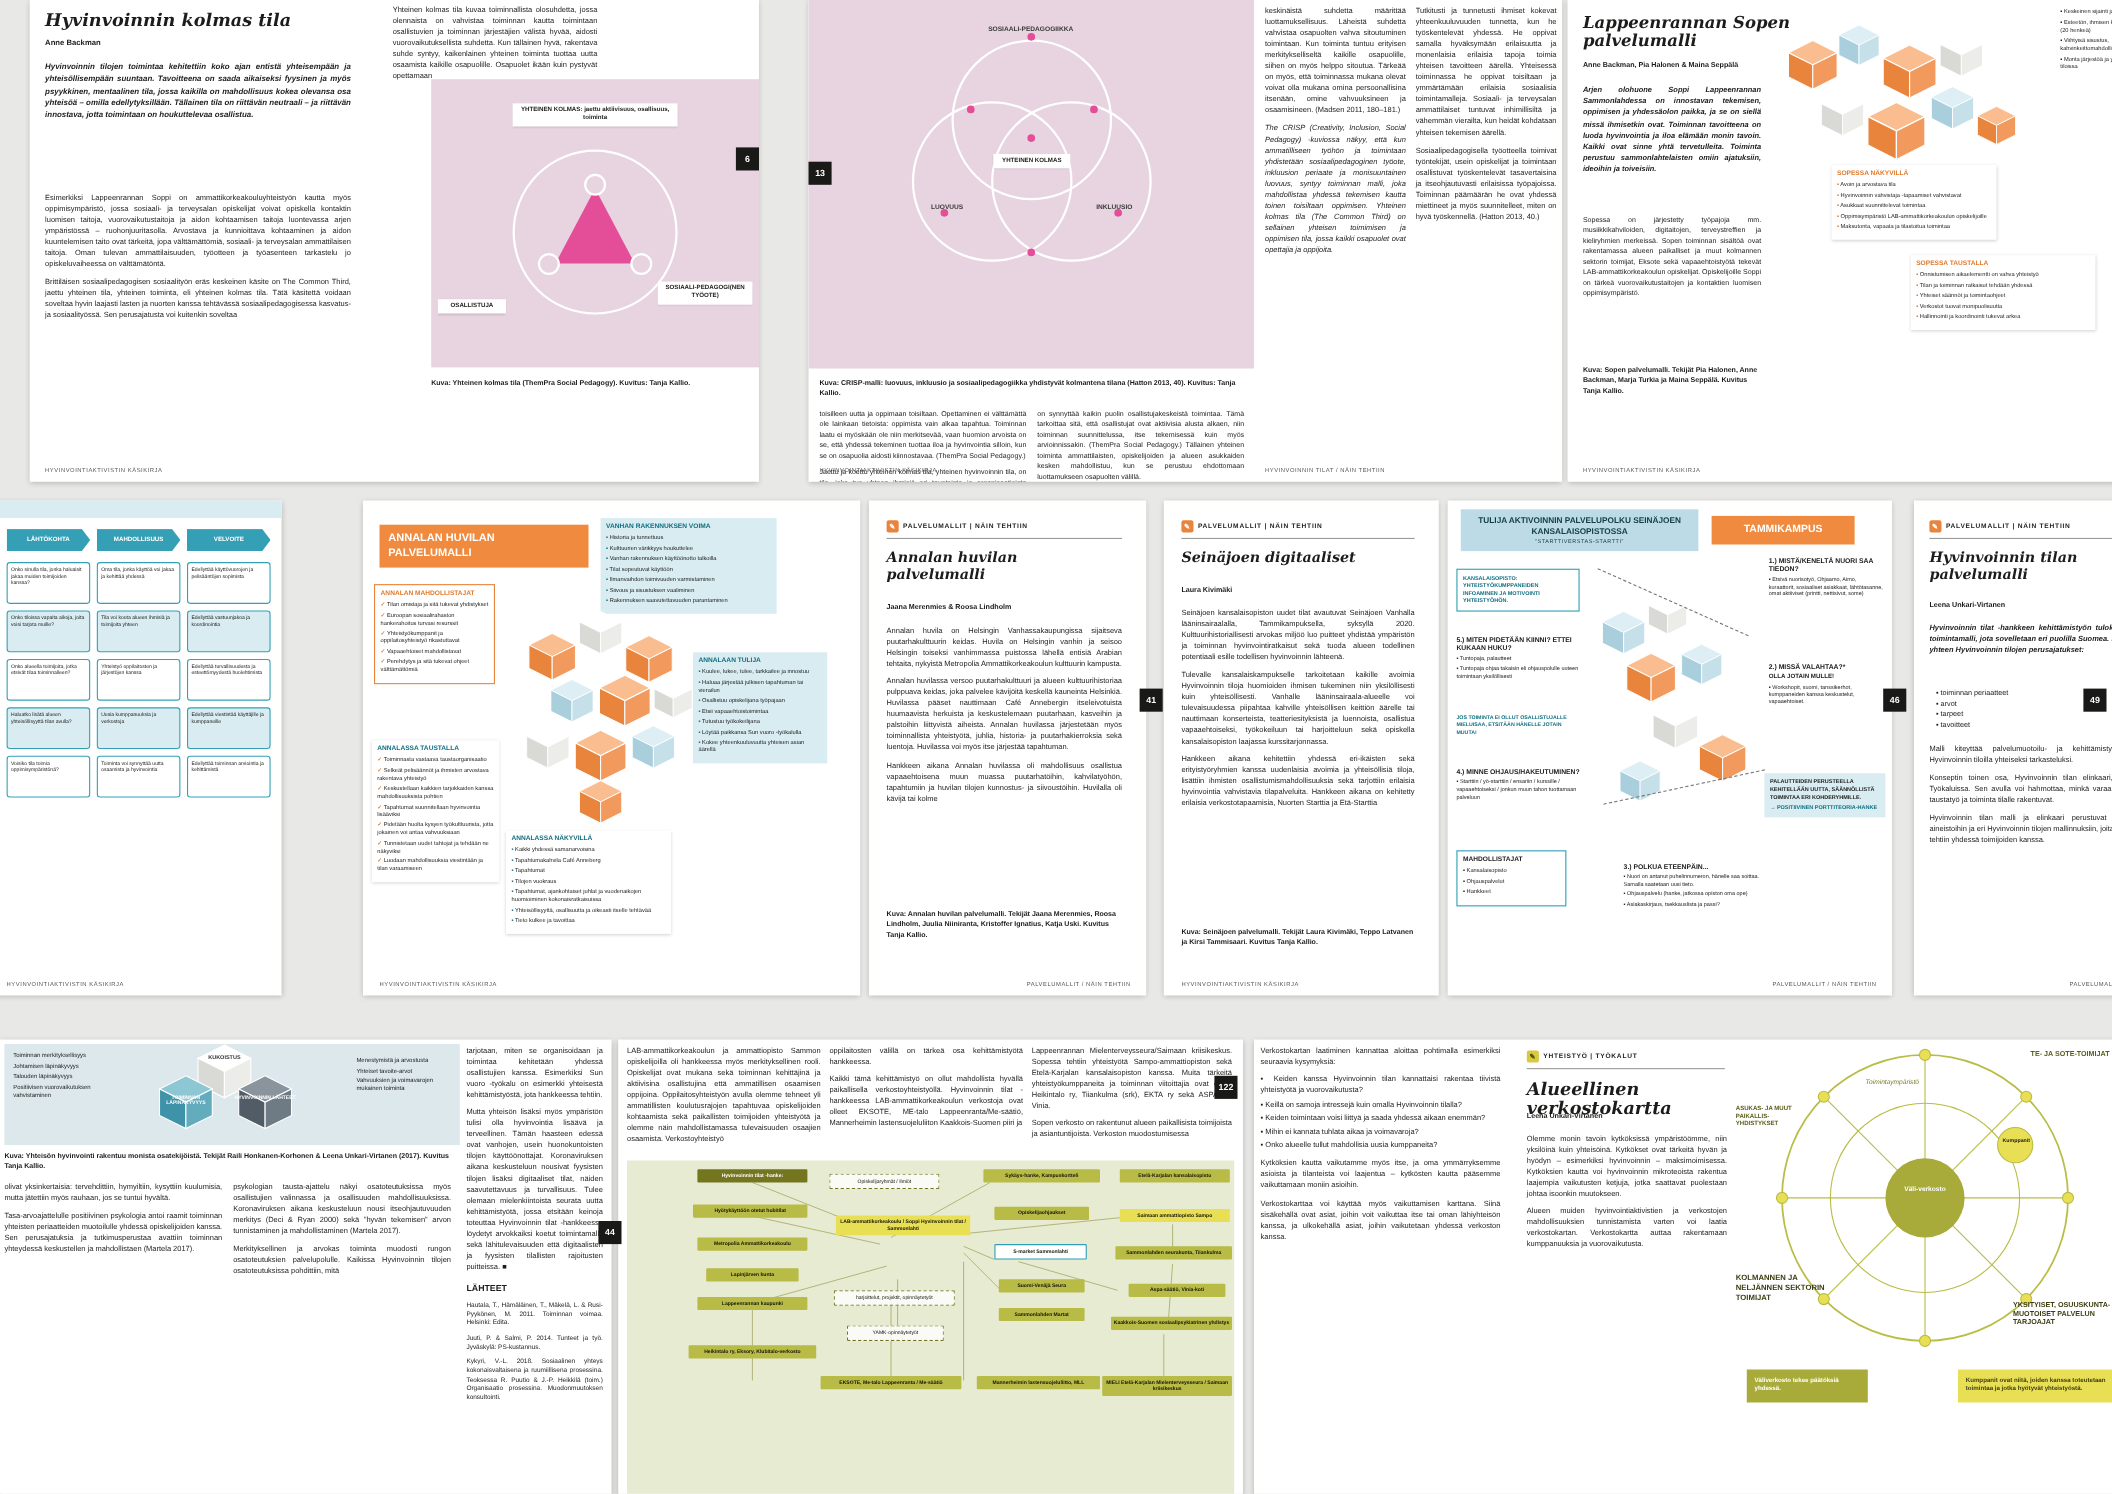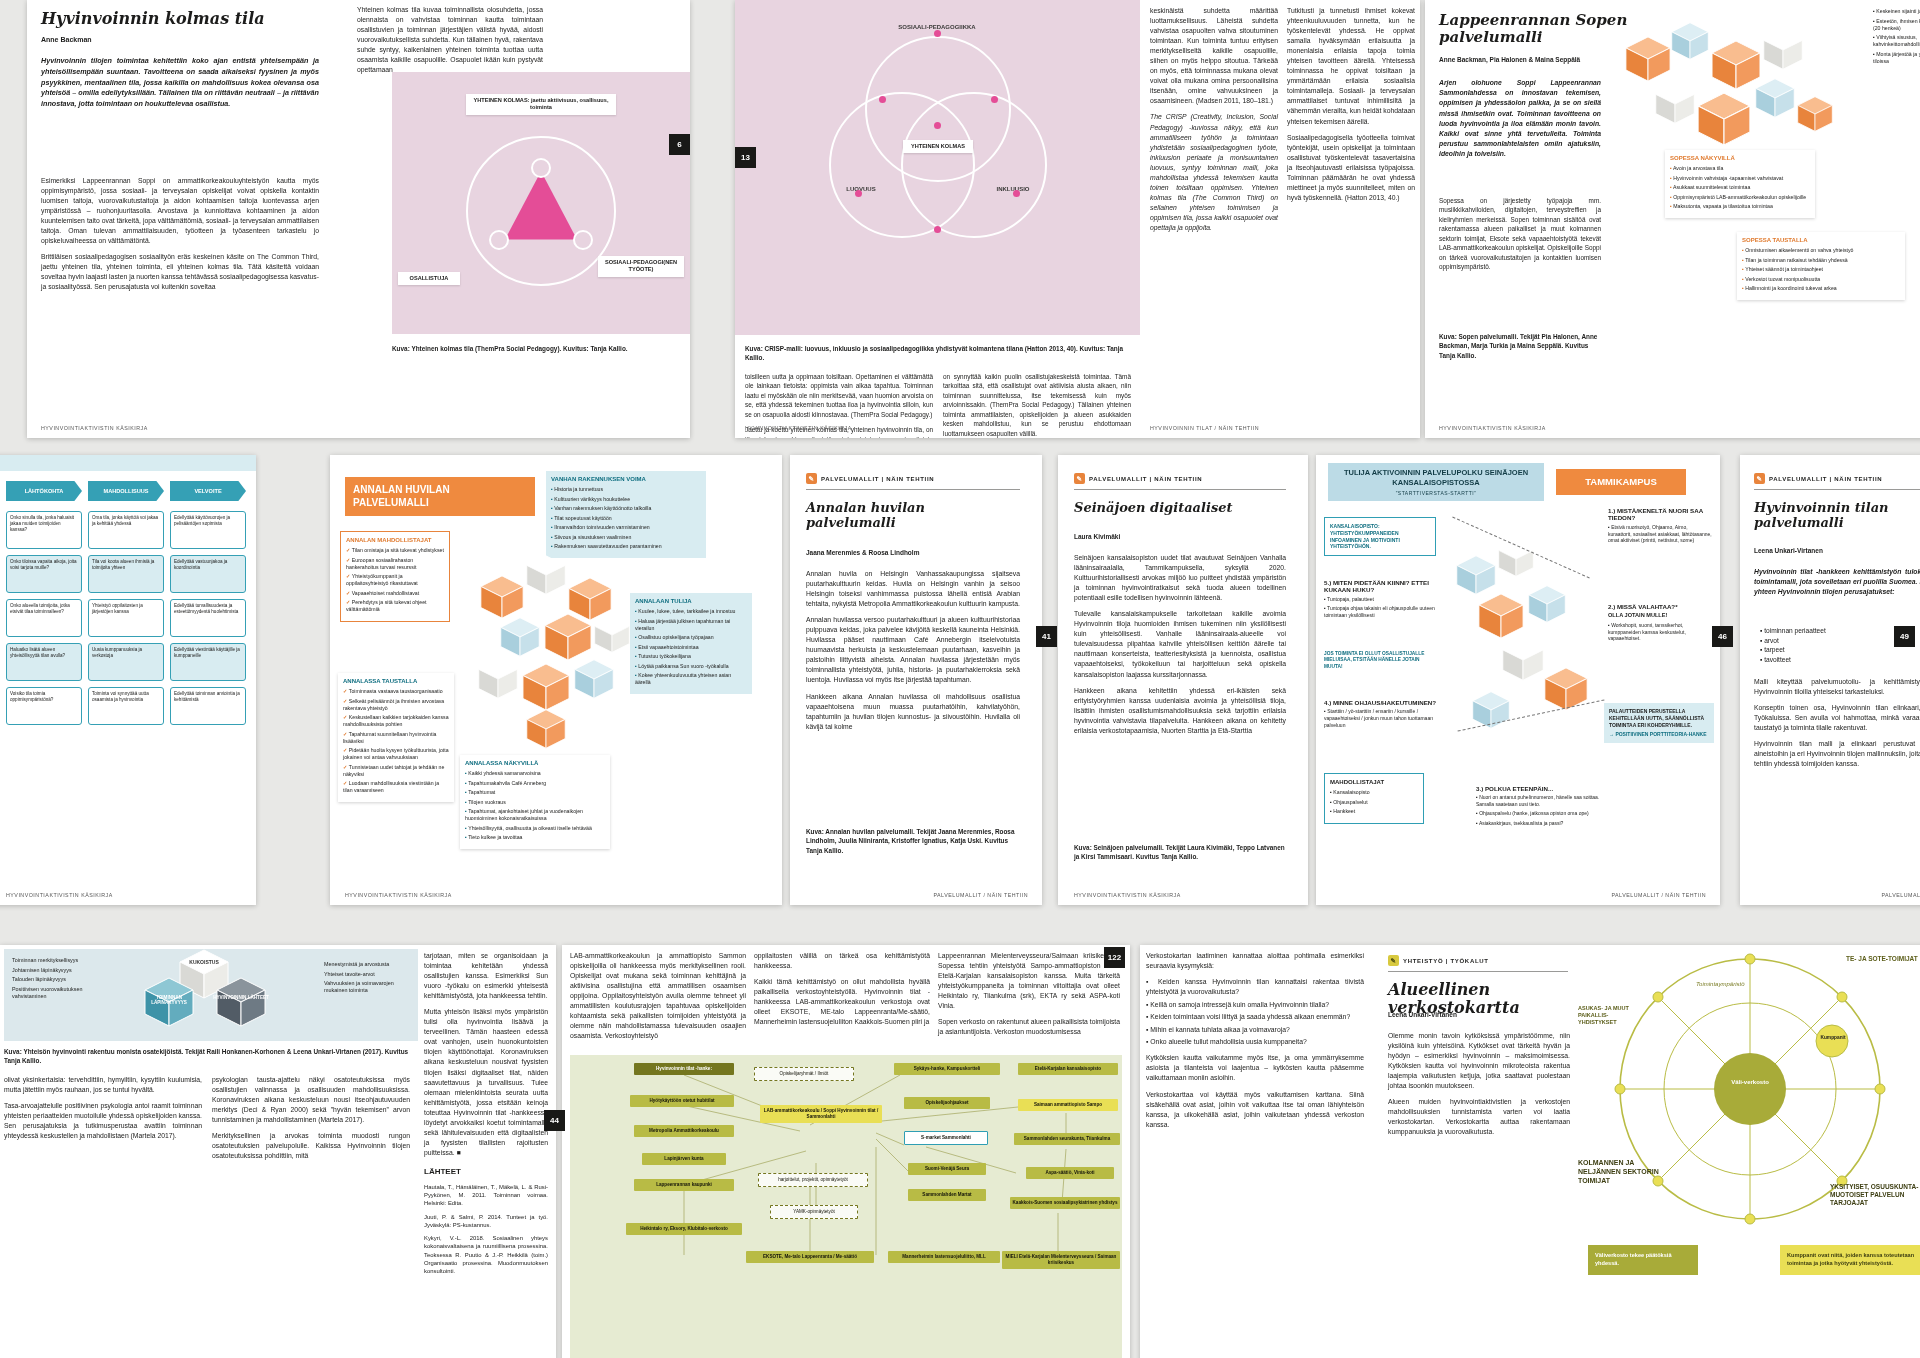--- a/index.html
+++ b/index.html
@@ -592,21 +592,21 @@
     <div class="node" style="left:338px;top:134px;width:78px">Sammonlahden Martat</div>
     <div class="node" style="left:318px;top:196px;width:112px">Mannerheimin lastensuojeluliitto, MLL</div>
     <div class="node" style="left:448px;top:8px;width:100px">Etelä-Karjalan kansalaisopisto</div>
     <div class="node yellow" style="left:448px;top:44px;width:100px">Saimaan ammattiopisto Sampo</div>
     <div class="node" style="left:444px;top:78px;width:106px">Sammonlahden seurakunta, Tiiankulma</div>
     <div class="node" style="left:456px;top:112px;width:88px">Aspa-säätiö, Vinia-koti</div>
     <div class="node" style="left:440px;top:142px;width:110px">Kaakkois-Suomen sosiaalipsykiatrinen yhdistys</div>
     <div class="node" style="left:432px;top:196px;width:118px">MIELI Etelä-Karjalan Mielenterveysseura / Saimaan kriisikeskus</div>
   </div>
 </div>
-<div class="tab" style="left:1104px;top:947px">122</div>
+<div class="tab" style="left:1104px;top:978px">122</div>
 
 <div class="page" style="left:1140px;top:945px;width:790px;height:450px">
   <div class="abs body" style="left:6px;top:6px;width:218px">
     <p>Verkostokartan laatiminen kannattaa aloittaa pohtimalla esimerkiksi seuraavia kysymyksiä:</p>
     <div class="ls sqk" style="margin-bottom:6px">
         <div>Keiden kanssa Hyvinvoinnin tilan kannattaisi rakentaa tiivistä yhteistyötä ja vuorovaikutusta?</div>
         <div>Keillä on samoja intressejä kuin omalla Hyvinvoinnin tilalla?</div>
         <div>Keiden toimintaan voisi liittyä ja saada yhdessä aikaan enemmän?</div>
         <div>Mihin ei kannata tuhlata aikaa ja voimavaroja?</div>
         <div>Onko alueelle tullut mahdollisia uusia kumppaneita?</div>

